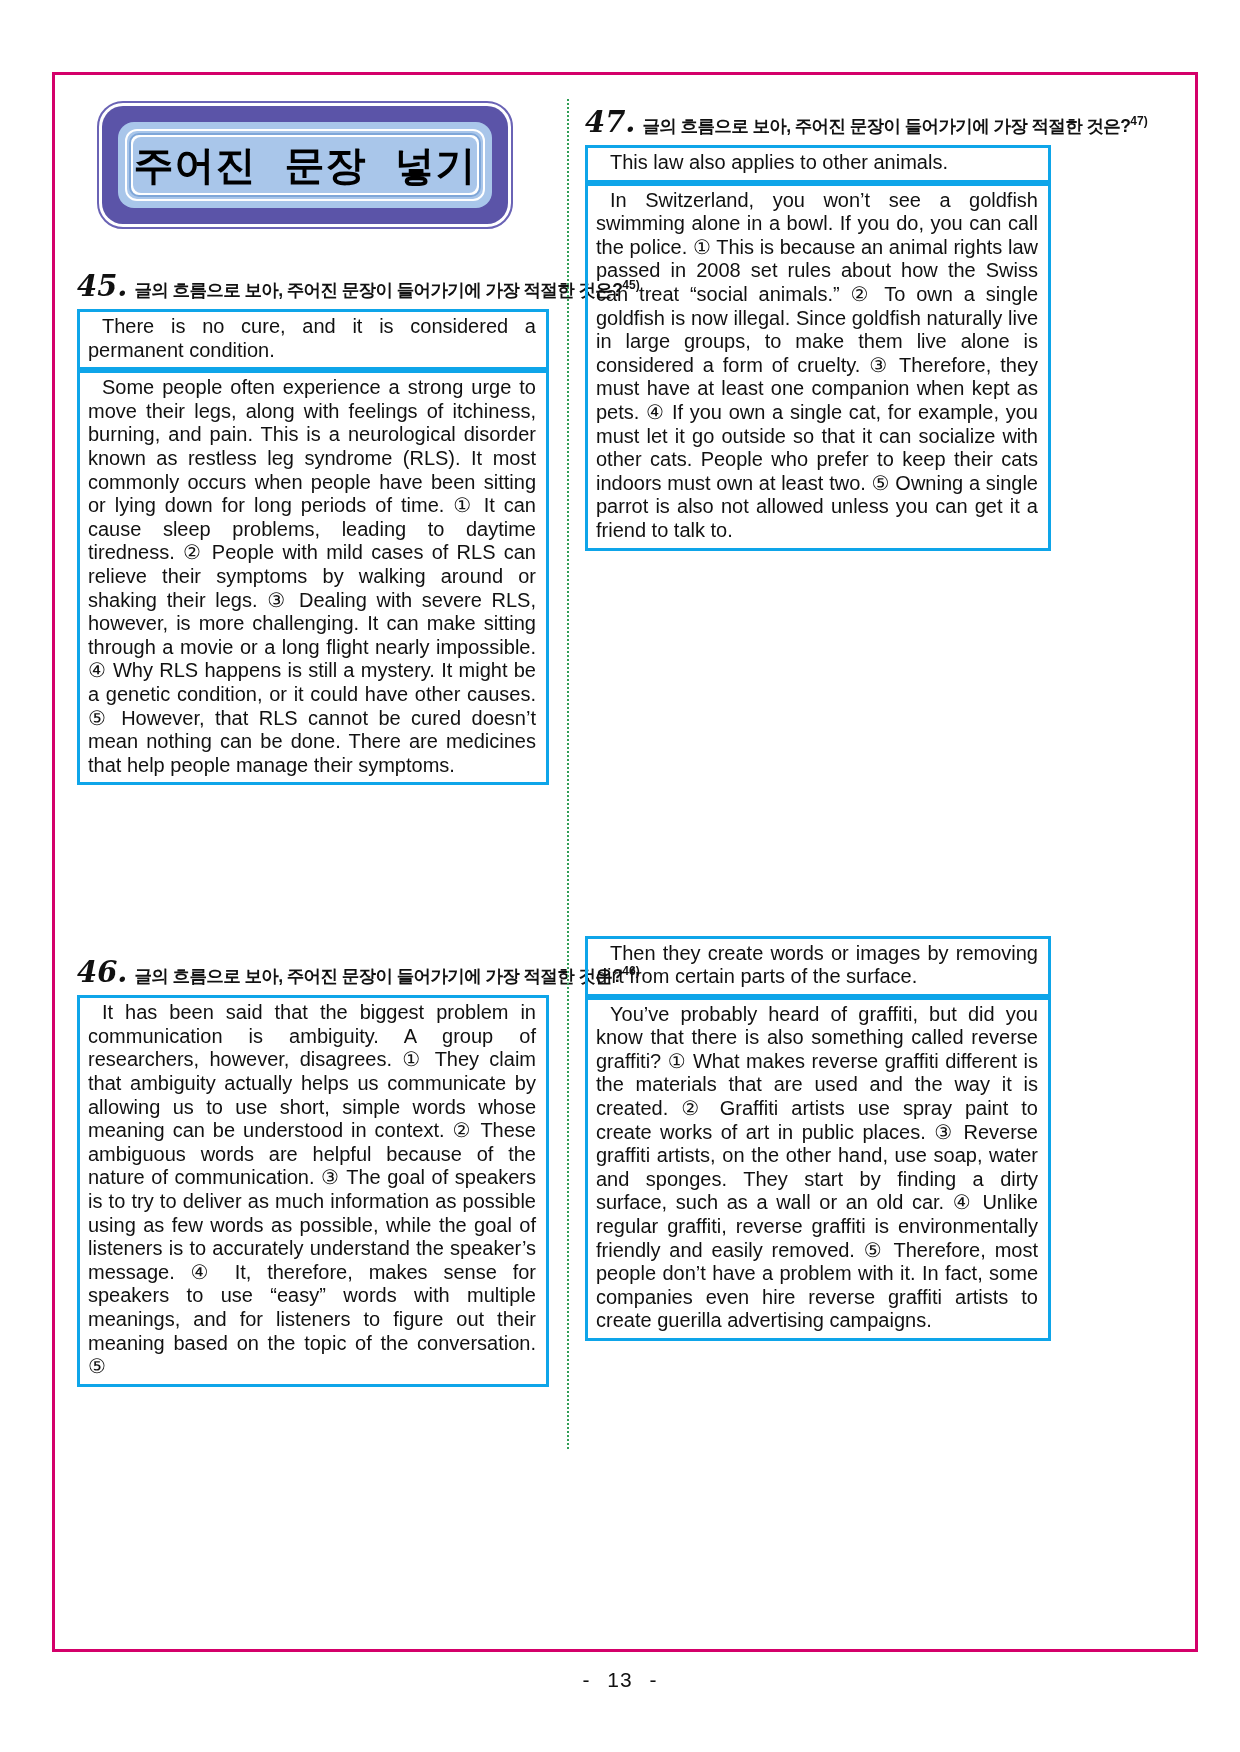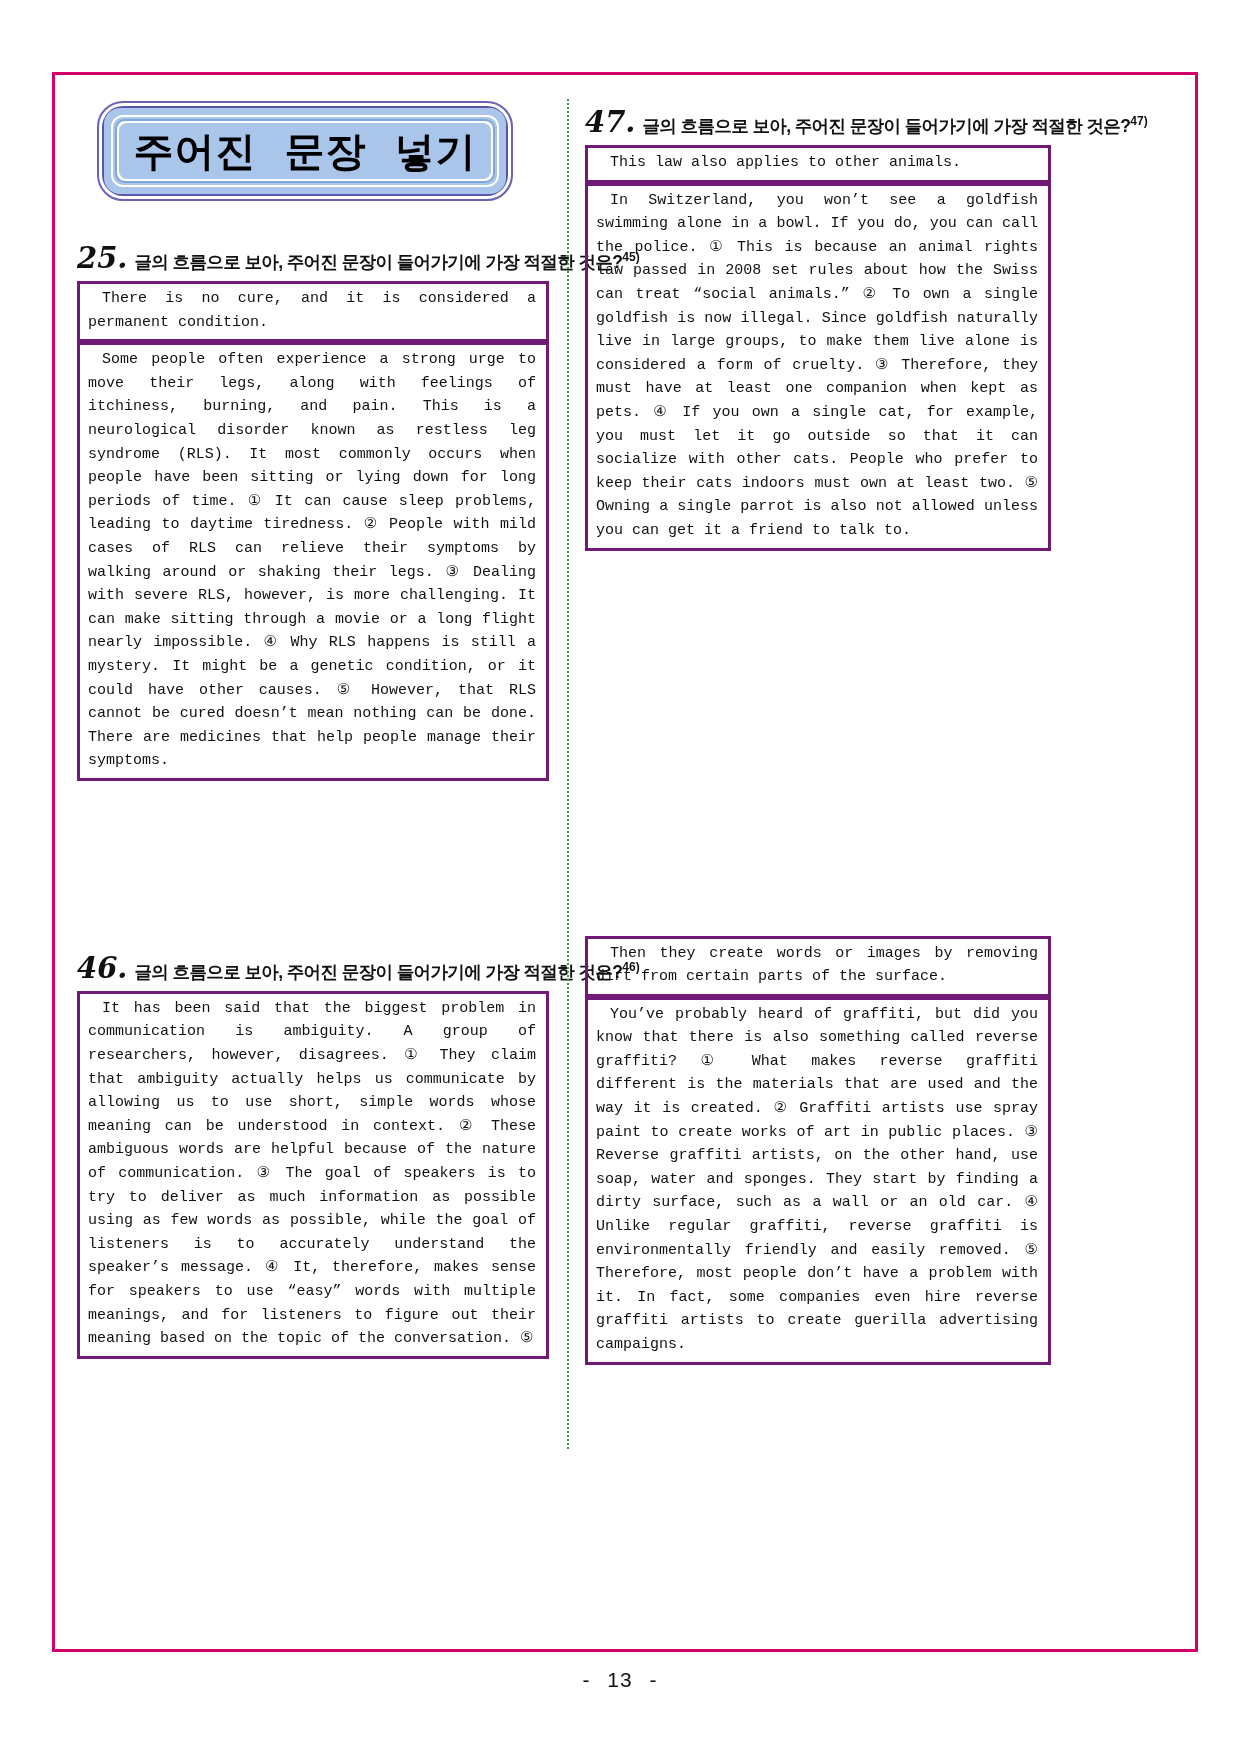--- a/index.html
+++ b/index.html
@@ -35,21 +35,21 @@
 
   
   .banner-a {
     margin: 26px 0 0 20px;
     width: 416px;
     border: 2px solid #6a63b5;
     border-radius: 26px;
     padding: 3px;
     background: #fff;
   }
-  .banner-b { background: #5b54a8; border-radius: 21px; padding: 2px; text-align: right; }
+  .banner-b { background: #5b54a8; border-radius: 21px; padding: 16px; text-align: right; }
   .banner-c { background: #a9c6ea; border-radius: 16px; padding: 7px; }
   .banner-d { border: 2px solid #ffffff; border-radius: 12px; padding: 2px; background: #a9c6ea; }
   .banner-e { border: 2px solid #7ea6d8; border-radius: 10px; padding: 2px; background: #fff; }
   .banner-f {
     background: #a9c6ea;
     border-radius: 8px;
     height: 56px;
     display: flex; align-items: center; justify-content: center;
     font-size: 40px; font-weight: bold;
     letter-spacing: 1px; word-spacing: 16px;
@@ -62,26 +62,25 @@
   .q-num {
     font-family: "DejaVu Serif", serif;
     font-style: italic; font-weight: bold;
     font-size: 29px;
     margin-right: 7px;
   }
   .q-prompt { font-weight: bold; font-size: 17.5px; letter-spacing: -0.6px; }
   .q-ref { font-size: 12px; font-weight: bold; vertical-align: 7px; }
 
   .given-box, .passage-box {
-    border: 3px solid #701a75;
+    border: 3px solid #0ea5e9;
     padding: 3px 10px 5px 8px;
-    font-size: 15px;
+    font-size: 20px;
     line-height: 23.6px;
     text-align: justify;
-    font-family: Liberation Mono, monospace;
   }
   .given-box p, .passage-box p { margin: 0; text-indent: 14px; }
   .passage-box { }
 
   .q45 { margin-top: 40px; }
   .q46 { margin-top: 170px; }
   .q47 { margin-top: 30px; }
   .q48 { margin-top: 385px; }
 
   .page-num {
@@ -108,21 +107,21 @@
             <div class="banner-d">
               <div class="banner-e">
                 <div class="banner-f">주어진 문장 넣기</div>
               </div>
             </div>
           </div>
         </div>
       </div>
 
       <section class="question q45">
-        <h2 class="q-head"><span class="q-num">25.</span><span class="q-prompt">글의 흐름으로 보아, 주어진 문장이 들어가기에 가장 적절한 것은?</span><sup class="q-ref">45)</sup></h2>
+        <h2 class="q-head"><span class="q-num">45.</span><span class="q-prompt">글의 흐름으로 보아, 주어진 문장이 들어가기에 가장 적절한 것은?</span><sup class="q-ref">45)</sup></h2>
         <div class="given-box">
           <p>There is no cure, and it is considered a permanent condition.</p>
         </div>
         <div class="passage-box">
           <p>Some people often experience a strong urge to move their legs, along with feelings of itchiness, burning, and pain. This is a neurological disorder known as restless leg syndrome (RLS). It most commonly occurs when people have been sitting or lying down for long periods of time. ① It can cause sleep problems, leading to daytime tiredness. ② People with mild cases of RLS can relieve their symptoms by walking around or shaking their legs. ③ Dealing with severe RLS, however, is more challenging. It can make sitting through a movie or a long flight nearly impossible. ④ Why RLS happens is still a mystery. It might be a genetic condition, or it could have other causes. ⑤ However, that RLS cannot be cured doesn’t mean nothing can be done. There are medicines that help people manage their symptoms.</p>
         </div>
       </section>
 
       <section class="question q46">
         <h2 class="q-head"><span class="q-num">46.</span><span class="q-prompt">글의 흐름으로 보아, 주어진 문장이 들어가기에 가장 적절한 것은?</span><sup class="q-ref">46)</sup></h2>

